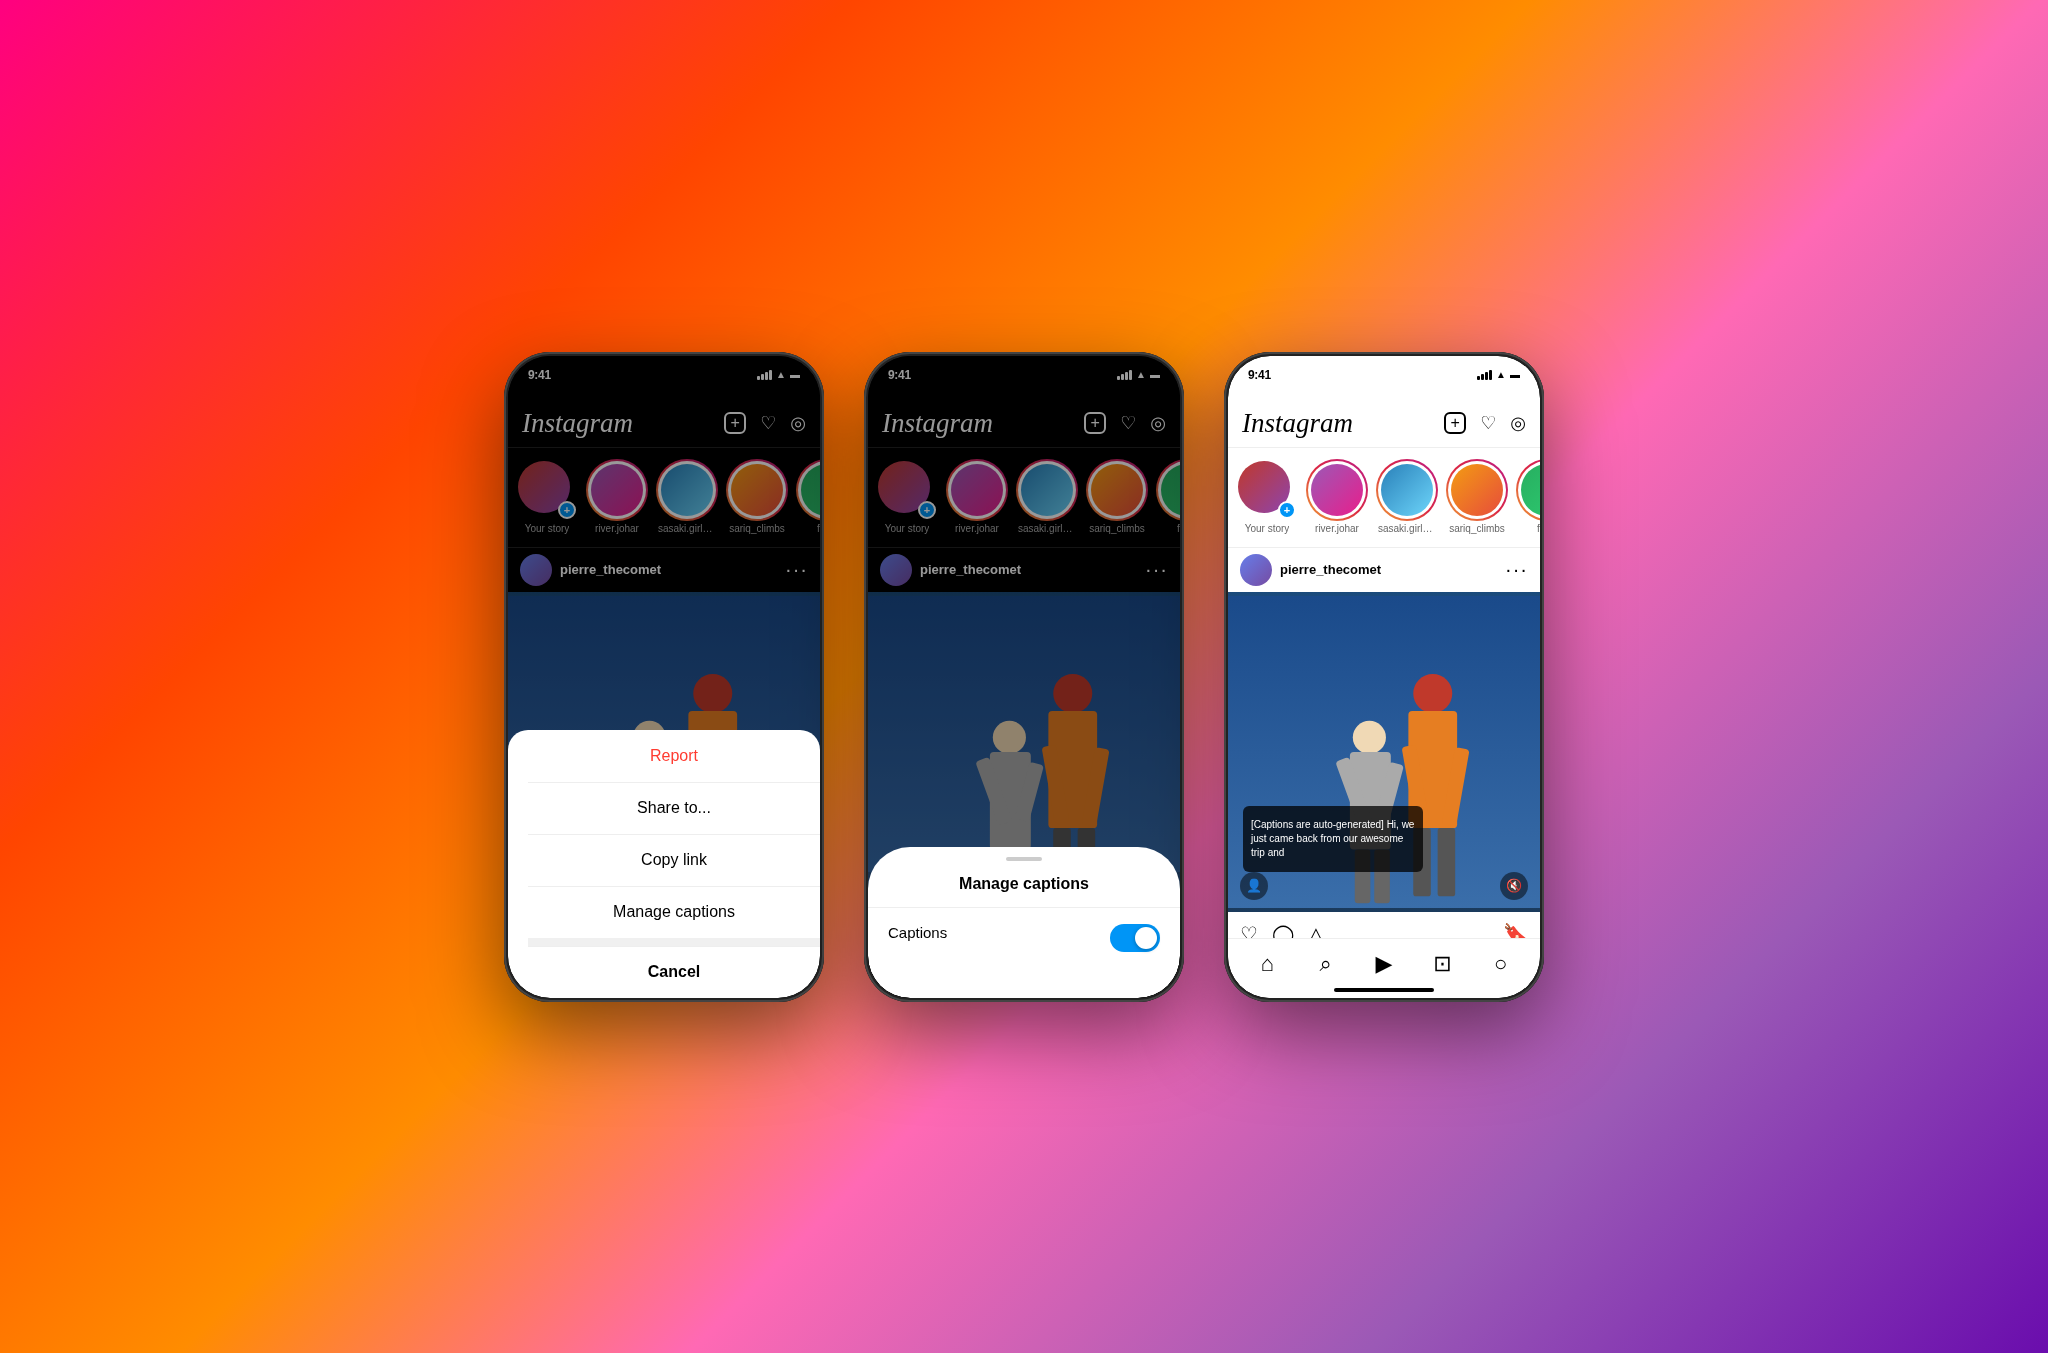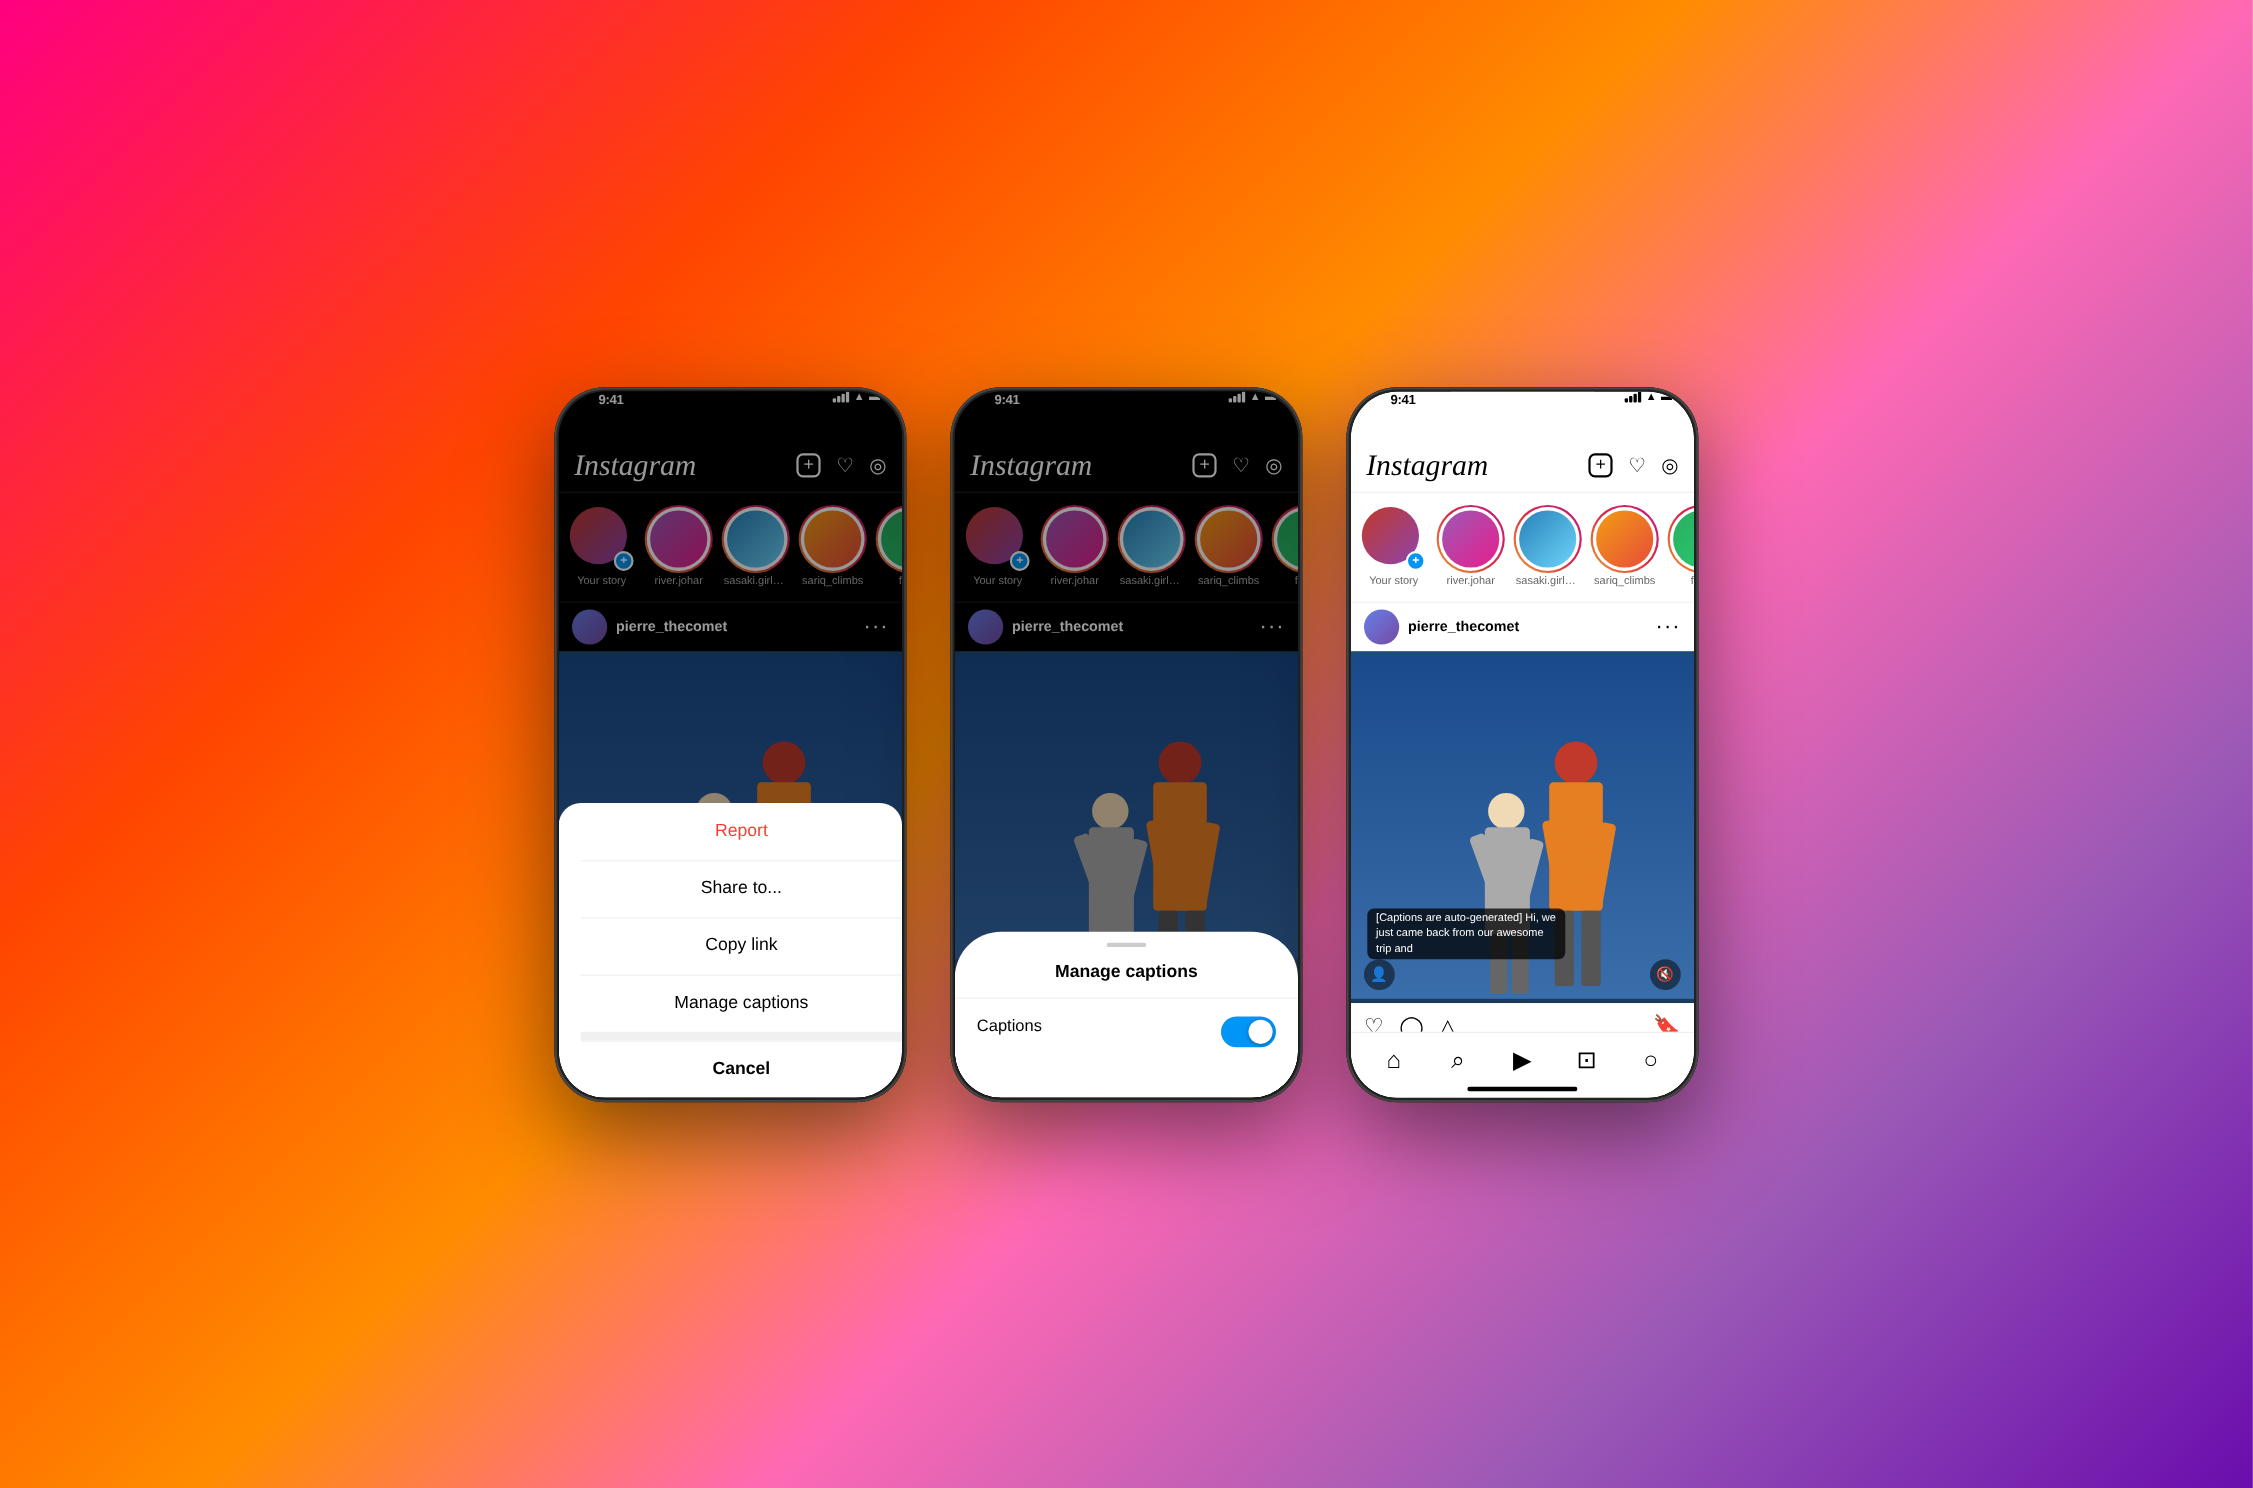--- a/index.html
+++ b/index.html
@@ -57,25 +57,25 @@
       transform: translateX(-50%);
       width: 130px;
       height: 28px;
       background: #000;
       border-radius: 0 0 18px 18px;
       z-index: 100;
     }
     .status-bar {
       position: absolute;
       top: 0;
-      left: 16px;
+      left: 0;
       right: 0;
       height: 44px;
       display: flex;
-      align-items: flex-start;
+      align-items: center;
       justify-content: space-between;
       padding: 0 20px 6px;
       z-index: 99;
       background: transparent;
     }
     .status-bar.dark { color: #fff; }
     .status-bar.light { color: #000; }
     .status-time {
       font-size: 12px;
       font-weight: 600;
@@ -279,21 +279,21 @@
     }
 
     
     .caption-overlay {
       position: absolute;
       bottom: 40px;
       left: 15px;
       background: rgba(0,0,0,0.75);
       color: #fff;
       font-size: 10px;
-      padding: 2px 8px;
+      padding: 12px 8px;
       border-radius: 6px;
       max-width: 180px;
       line-height: 1.4;
     }
 
     
     .sound-icon {
       position: absolute;
       bottom: 12px;
       right: 12px;

